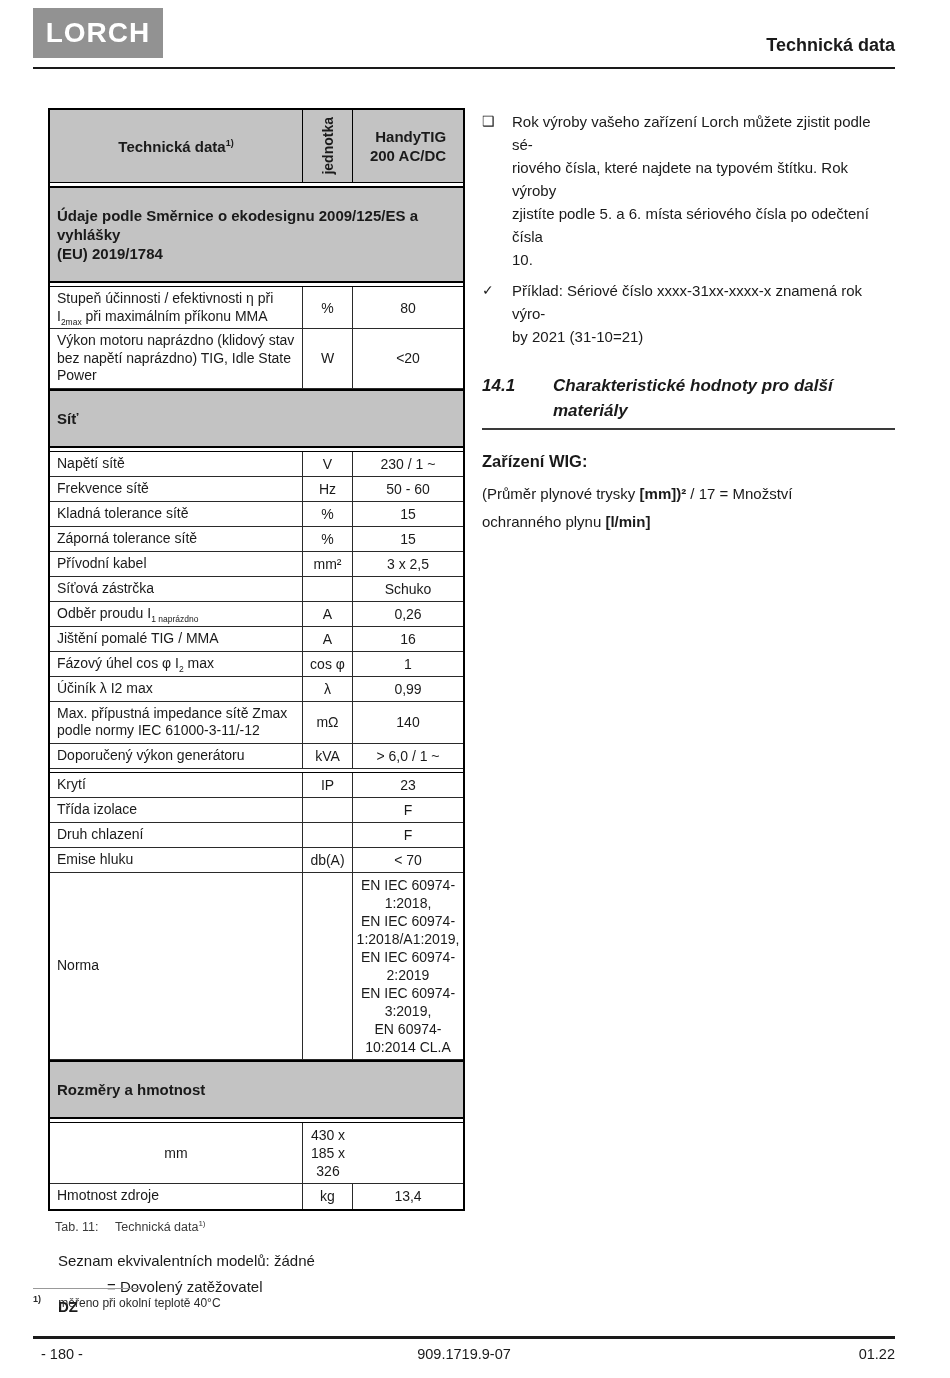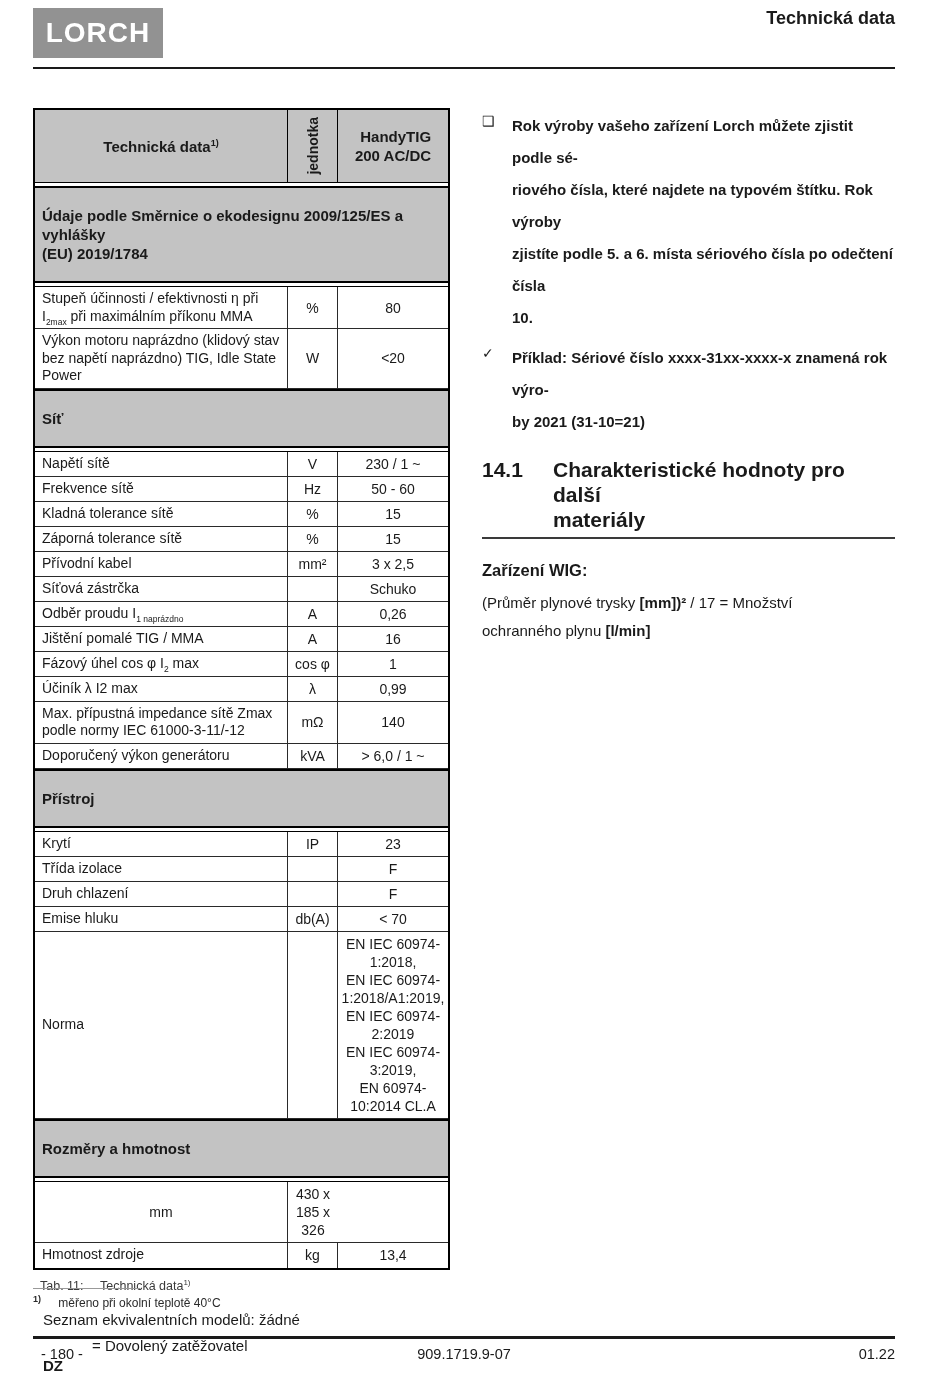--- a/index.html
+++ b/index.html
@@ -4,31 +4,31 @@
 <style>
   * { margin:0; padding:0; box-sizing:border-box; }
   html,body { background:#e8e8e8; }
   .page {
     position:relative; width:950px; height:1378px; background:#ffffff;
     font-family:"Liberation Sans", sans-serif; color:#1a1a1a; overflow:hidden;
     margin:0 auto;
   }
   
   .masthead { position:absolute; left:33px; top:8px; width:862px; }
-  .mast-row { display:flex; justify-content:space-between; align-items:flex-start;gap:48px; }
+  .mast-row { display:flex; justify-content:space-between; align-items:flex-end;gap:48px; }
   .logo-box {
     width:130px; height:50px; background:#929292; color:#ffffff;
     font-weight:bold; font-size:28px; letter-spacing:1px;
     display:flex; align-items:center; justify-content:center;
   }
   .mast-title { font-weight:bold; font-size:18px; padding-bottom:2px; }
   .mast-rule { border-top:2px solid #1a1a1a; margin-top:9px; }
 
   
-  .lcol { position:absolute; left:33px; top:108px; width:417px; }
+  .lcol { position:absolute; left:48px; top:108px; width:417px; }
   .dtable { border:2px solid #000; background:#fff; }
   .t-grid { display:grid; grid-template-columns:253px 50px 1fr; }
   .t-head { background:#c3c3c3; height:72px; }
   .h-main { display:flex; align-items:center; justify-content:center; text-align:center;
             font-weight:bold; font-size:15px; border-right:1px solid #000; }
   .h-unit { display:flex; align-items:center; justify-content:center; border-right:1px solid #000; }
   .h-unit span { writing-mode:vertical-rl; transform:rotate(180deg); font-weight:bold; font-size:14px; }
   .h-model { display:flex; align-items:center; justify-content:center; text-align:right;
              font-weight:bold; font-size:15px; white-space:pre-line; line-height:19px; }
   .t-sep-a { height:4px; border-top:1px solid #000; background:#fff; }
@@ -49,22 +49,22 @@
   .cap-prefix { display:inline-block; width:60px; }
   .t-caption sup { font-size:8px; }
   .seznam { margin:18px 0 0 10px; font-size:15px; }
   .dz-line { display:flex; margin:9px 0 0 10px; font-size:15px; }
   .dz-term { font-weight:bold; width:49px;margin-top:20px; }
 
   
   .rcol { position:absolute; left:482px; top:110px; width:413px; }
   .bullet { display:flex; margin-bottom:8px; }
   .b-icon { width:30px; font-size:14px; line-height:22px; }
-  .b-text { flex:1; font-size:15px; line-height:32px; white-space:pre-line;font-weight:bold; }
-  .sec-head { display:flex; margin-top:19px; font-weight:bold; font-size:21px; line-height:25px; }
+  .b-text { flex:1; font-size:15px; line-height:23px; white-space:pre-line; }
+  .sec-head { display:flex; margin-top:25px; font-weight:bold; font-size:17px; line-height:25px;font-style:italic; }
   .sec-num { width:71px; }
   .sec-title { white-space:pre-line; flex:1; }
   .sec-rule { border-top:2px solid #3a3a3a; margin-top:5px; }
   .wig-head { margin-top:22px; font-weight:bold; font-size:16.5px; }
   .wig-text { margin-top:9px; font-size:15px; line-height:28px; white-space:pre-line; }
   .wig-text .b { font-weight:bold; }
 
   
   .footnote { position:absolute; left:33px; top:1288px; width:500px; }
   .fn-rule { width:107px; border-top:1px solid #999; }
@@ -204,21 +204,20 @@
             <div class="c-unit">mΩ</div>
             <div class="c-val">140</div>
           </div>
           <div class="t-grid t-data">
             <div class="c-label">
               <span class="lbl">Doporučený výkon generátoru</span>
             </div>
             <div class="c-unit">kVA</div>
             <div class="c-val">&gt; 6,0 / 1 ~</div>
           </div>
-          <div class="t-section">Přístroj</div>
           <div class="t-sep-b"></div>
           <div class="t-grid t-data">
             <div class="c-label">
               <span class="lbl">Krytí</span>
             </div>
             <div class="c-unit">IP</div>
             <div class="c-val">23</div>
           </div>
           <div class="t-grid t-data">
             <div class="c-label">

